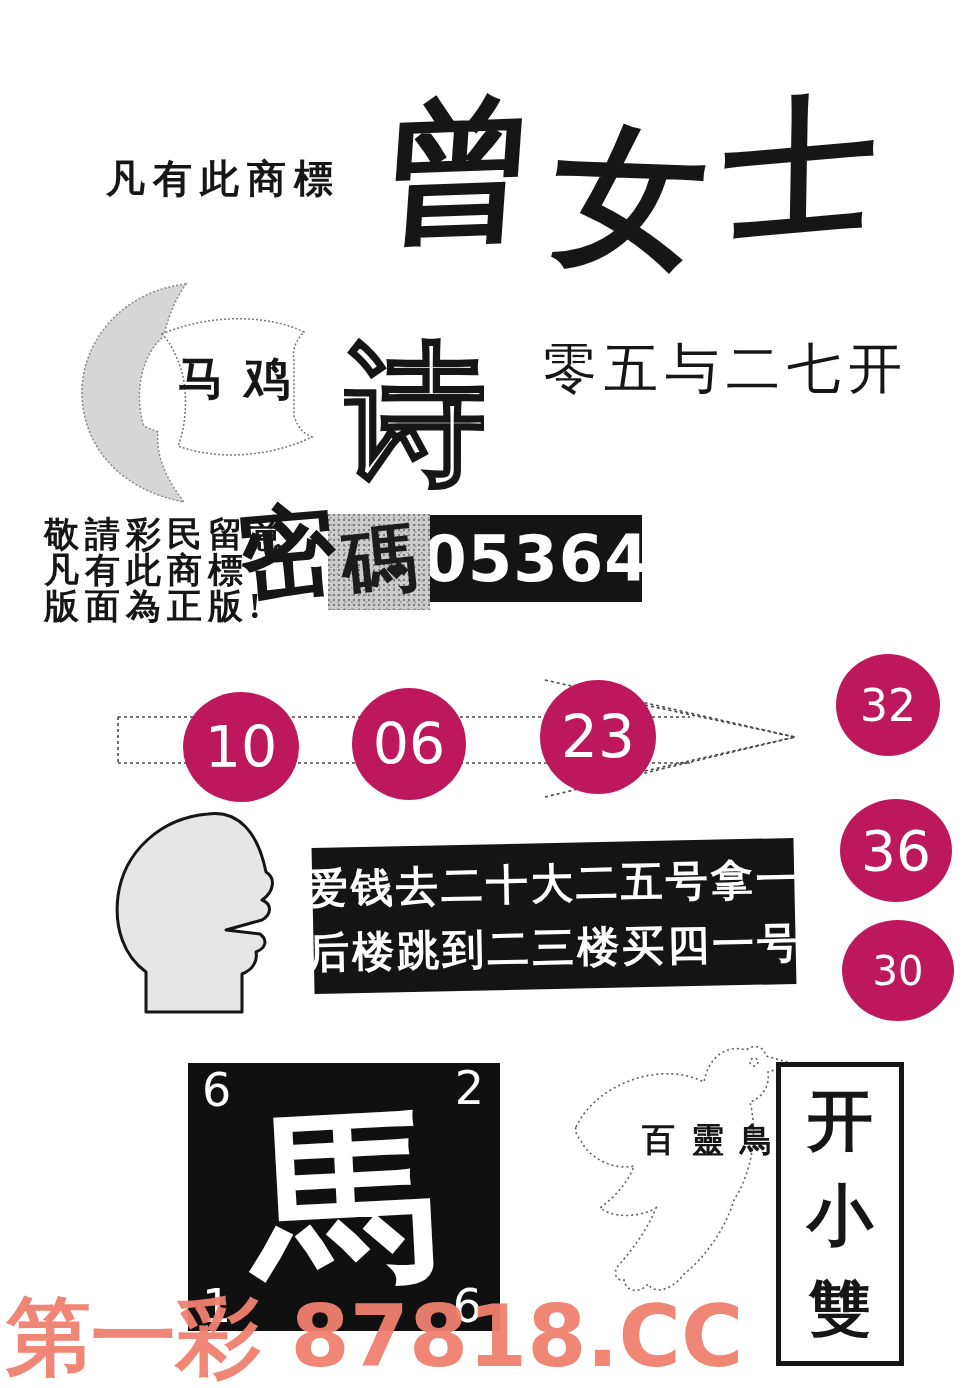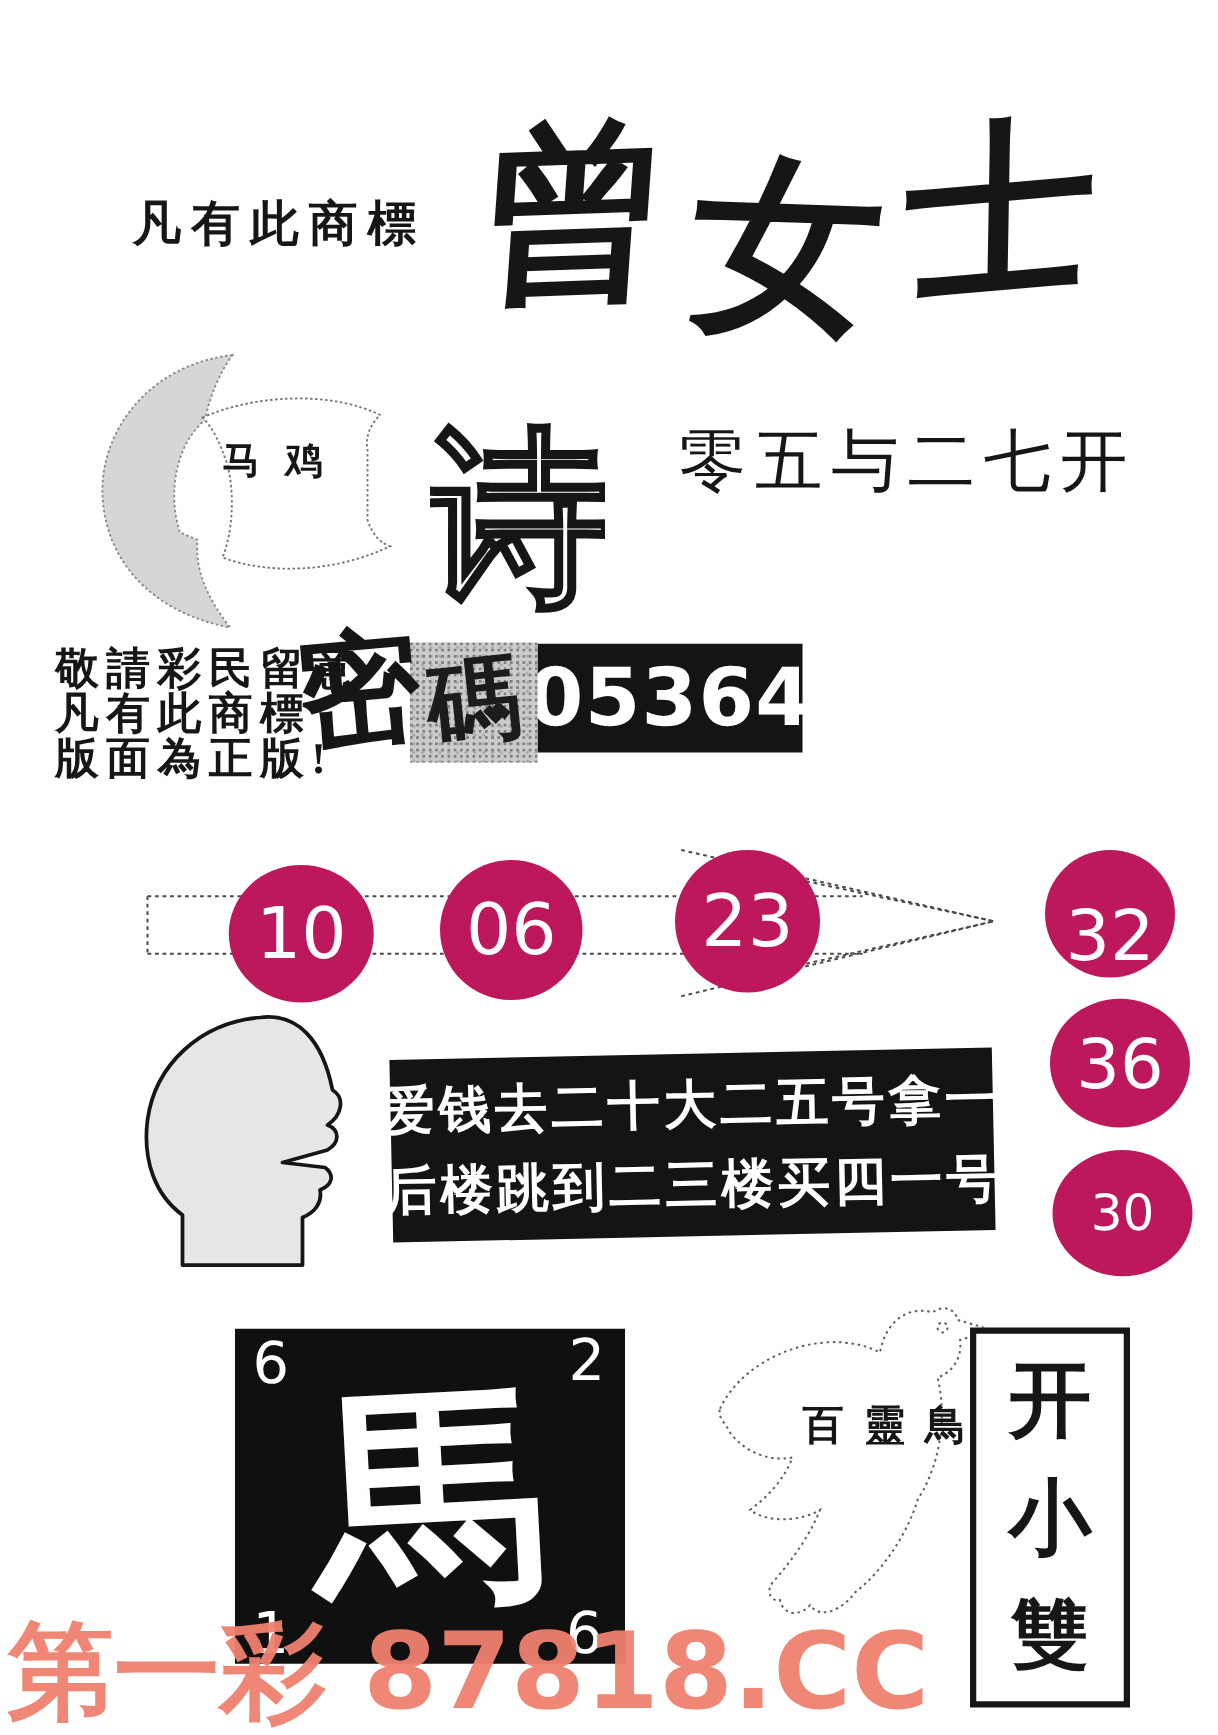--- a/index.html
+++ b/index.html
@@ -19,21 +19,21 @@
     left:385px;top:88px;width:500px;display:flex;gap:18px;
     font-size:152px;font-weight:900;line-height:1;
     transform:skewX(-6deg) rotate(-2deg);
   }
   .title .t2{transform:translateY(34px) rotate(4deg);}
   .title .t3{transform:translateY(12px) rotate(-3deg);}
 
   
   .quote-svg{left:66px;top:276px;}
   .zodiac-text{
-    left:178px;top:348px;font-size:30px;font-weight:700;letter-spacing:20px;z-index:3;
+    left:178px;top:348px;font-size:46px;font-weight:700;letter-spacing:20px;z-index:3;
   }
   .poem-char-svg{left:344px;top:312px;}
 
   .poem{
     left:543px;top:336px;font-size:54px;letter-spacing:7px;line-height:66px;white-space:nowrap;
   }
 
   .notice{
     left:44px;top:517px;font-size:35px;font-weight:600;letter-spacing:6px;line-height:36px;white-space:nowrap;
   }
@@ -62,21 +62,21 @@
 
   
   .num-circle{
     border-radius:50%;background:#be185d;color:#ffffff;z-index:2;
     display:flex;align-items:center;justify-content:center;
     font-family:"DejaVu Sans","Liberation Sans",sans-serif;font-weight:400;
   }
   .c10{left:183px;top:692px;width:116px;height:110px;font-size:57px;}
   .c06{left:352px;top:688px;width:114px;height:112px;font-size:57px;text-align:center;}
   .c23{left:540px;top:680px;width:116px;height:114px;font-size:58px;}
-  .c32{left:836px;top:680px;width:104px;height:102px;font-size:56px;align-items:flex-end;}
+  .c32{left:836px;top:654px;width:104px;height:102px;font-size:44px;}
   .c28{left:840px;top:799px;width:112px;height:103px;font-size:55px;}
   .c30{left:842px;top:920px;width:112px;height:101px;font-size:40px;}
 
   .arrow-svg{left:105px;top:655px;z-index:1;}
 
   .head-svg{left:90px;top:804px;}
   .mouth-arrows-svg{left:330px;top:852px;}
 
   .tip-box{
     left:313px;top:843px;width:482px;height:146px;background:#141414;z-index:2;

